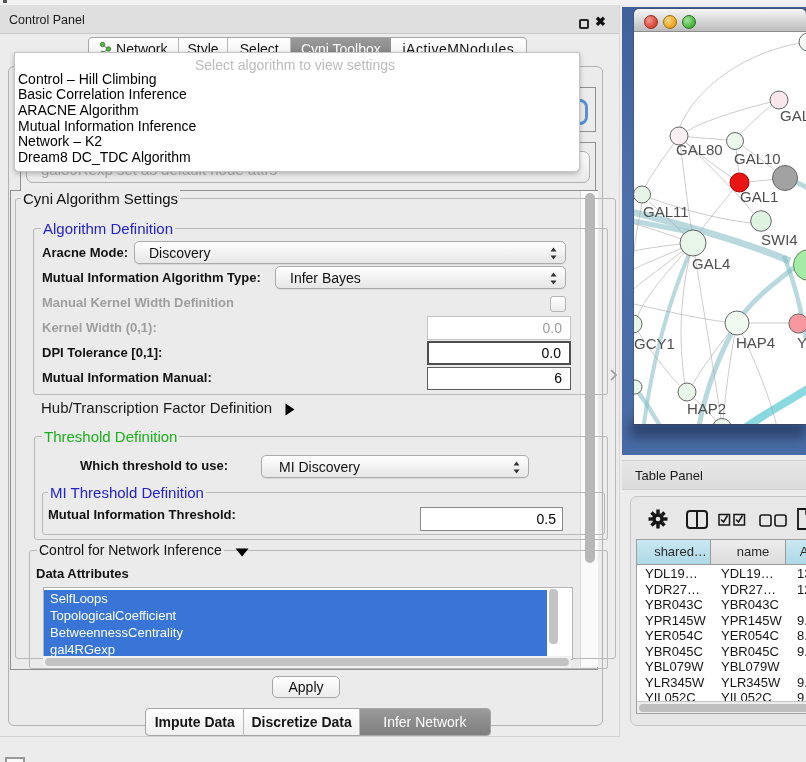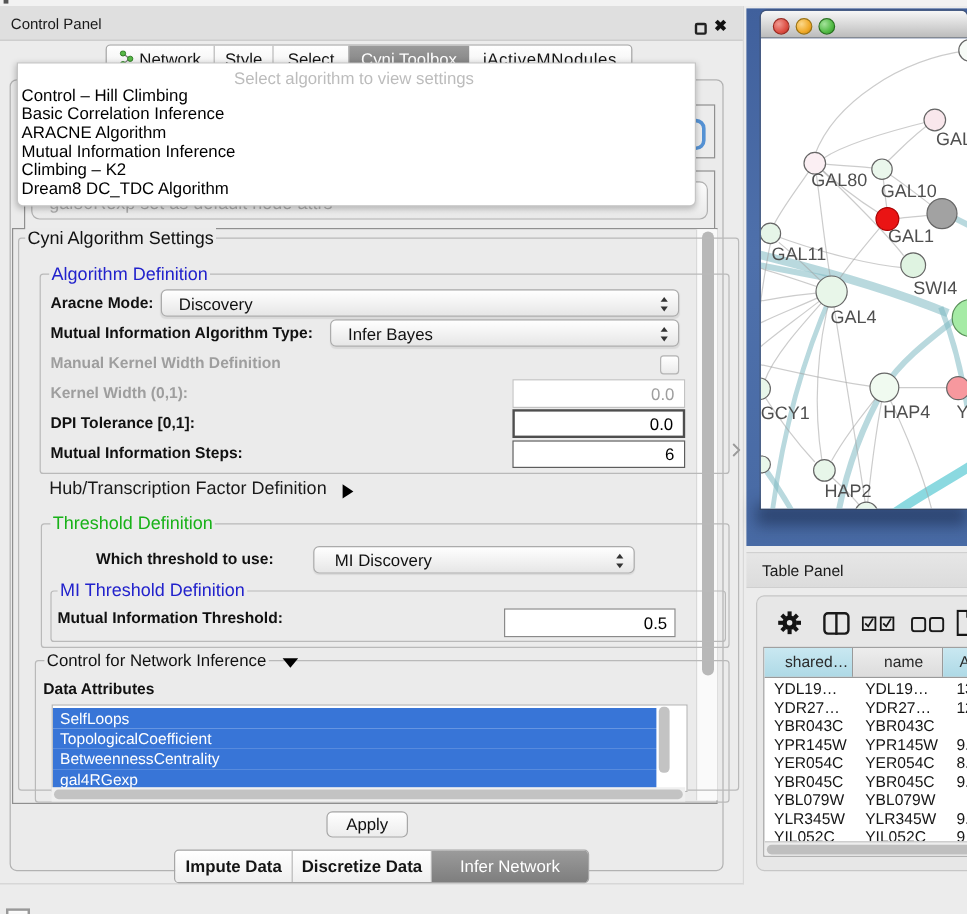--- a/index.html
+++ b/index.html
@@ -133,21 +133,21 @@
             <path d="M1.5 5.5 L4.5 1.5 L7.5 5.5 Z" fill="#333"></path>
             <path d="M1.5 9.5 L4.5 13.5 L7.5 9.5 Z" fill="#333"></path>
           </svg>
       </div>
       <div class="abs glab" style="left:31px;top:104px;">Manual Kernel Width Definition</div>
       <div class="abs" style="left:539px;top:105px;width:14px;height:14px;border:1px solid #b4b4b4;border-radius:3px;background:linear-gradient(#ffffff,#ebebeb);"></div>
       <div class="abs glab" style="left:31px;top:129px;">Kernel Width (0,1):</div>
       <div class="tf abs" style="left:416px;top:125px;width:144px;height:24px;border:1px solid #c3c3c3;color:#9e9e9e;line-height:22px;padding-right:8px;font-size:14px;">0.0</div>
       <div class="abs blab" style="left:31px;top:154px;">DPI Tolerance [0,1]:</div>
       <div class="tf abs" style="left:416px;top:150px;width:144px;height:24px;border:2px solid #4e4e4e;color:#000;line-height:20px;padding-right:8px;font-size:14px;">0.0</div>
-      <div class="abs blab" style="left:31px;top:179px;">Mutual Information Steps:</div>
+      <div class="abs blab" style="left:31px;top:179px;">Mutual Information Manual:</div>
       <div class="tf abs" style="left:416px;top:176px;width:144px;height:23px;border:1px solid #5d5d5d;color:#000;line-height:21px;padding-right:8px;font-size:14px;">6</div>
 
       <div class="abs" style="left:30px;top:208px;font-size:15px;color:#1a1a1a;">Hub/Transcription Factor Definition</div>
       <svg class="abs" style="left:273px;top:212px;" width="11" height="13" viewBox="0 0 11 13">
           <path d="M1.5 0.5 L10.5 6.5 L1.5 12.5 Z" fill="#000"></path>
         </svg>
 
       <div class="group abs" style="left:23px;top:245px;width:538px;height:102px;">
         <span class="glabel" style="color:#19b219;">Threshold Definition</span>
       </div>
@@ -195,21 +195,21 @@
       <div class="s sel" style="width:131px;">Infer Network</div>
     </div>
   </div>
 
   <div id="popup" class="abs">
     <span class="prompt">Select algorithm to view settings</span>
     <div class="it" style="top:17.5px;">Control – Hill Climbing</div>
     <div class="it" style="top:33.2px;">Basic Correlation Inference</div>
     <div class="it" style="top:48.9px;font-weight:normal;">ARACNE Algorithm</div>
     <div class="it" style="top:64.6px;">Mutual Information Inference</div>
-    <div class="it" style="top:80.3px;">Climbing – K2</div>
+    <div class="it" style="top:80.3px;">Network – K2</div>
     <div class="it" style="top:96px;">Dream8 DC_TDC Algorithm</div>
   </div>
 
   <div class="abs" style="left:5px;top:757px;width:20px;height:14px;border:2px solid #999;background:linear-gradient(#fdfdfd,#e8e8e8);box-sizing:border-box;"></div>
 
   <svg class="abs" style="left:609px;top:369px;" width="8" height="12" viewBox="0 0 8 12">
       <path d="M2 1 L7 6 L2 11" fill="none" stroke="#9a9a9a" stroke-width="1.6"></path>
     </svg>
 
   <div id="bluebg" class="abs"></div>

